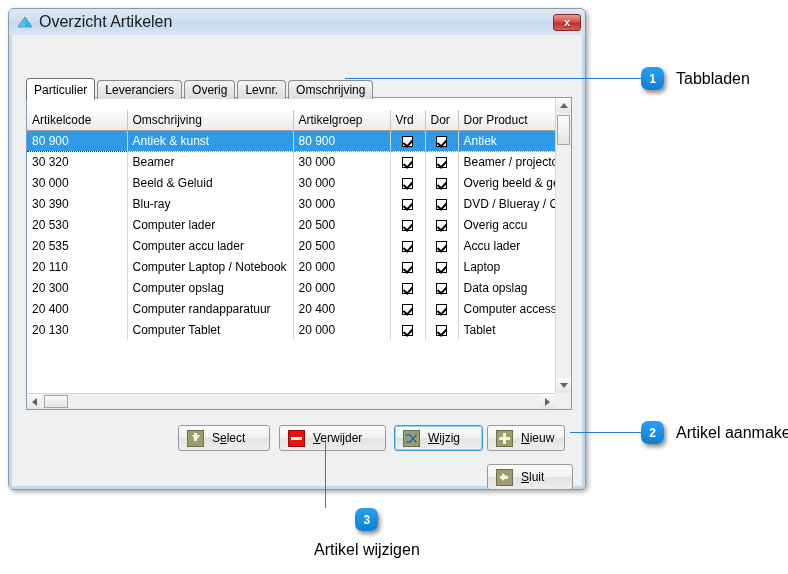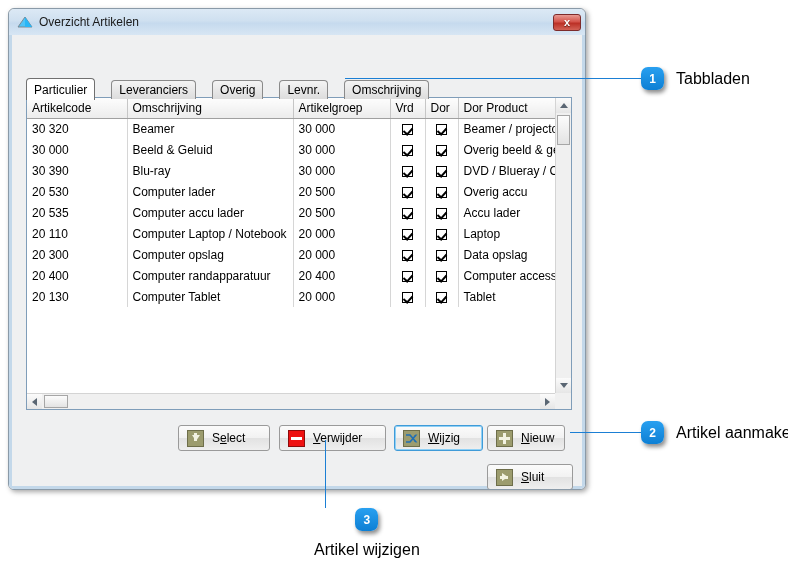--- a/index.html
+++ b/index.html
@@ -26,21 +26,21 @@
   #titlebar{
     height:26px;
     background:linear-gradient(to bottom,#dce9f5 0%,#cfe0f0 45%,#c6daee 55%,#d7e6f4 100%);
     border-bottom:1px solid #b8c9d8;
     border-radius:5px 5px 0 0;
     display:flex;align-items:center;
     padding:0 4px 0 8px;
     position:relative;
   }
   #app-icon{width:16px;height:16px;position:relative;flex:0 0 auto;margin-right:6px;}
-  #title-text{font-size:12px;color:#1a1a1a;flex:1 1 auto;}
+  #title-text{font-size:16px;color:#1a1a1a;flex:1 1 auto;}
   #close-btn{
     width:28px;height:17px;
     border:1px solid #7d2b2b;
     border-radius:3px;
     background:linear-gradient(to bottom,#e89a93 0%,#d4534a 45%,#bb3026 55%,#d36256 100%);
     display:flex;align-items:center;justify-content:center;
     color:#fff;font-size:11px;font-weight:bold;
     text-shadow:0 1px 1px rgba(0,0,0,.5);
     cursor:pointer;
     box-sizing:border-box;
@@ -61,21 +61,21 @@
     display:flex;align-items:flex-end;height:22px;
     z-index:3;
   }
   .tab{
     height:19px;line-height:19px;
     padding:0 7px;
     background:linear-gradient(to bottom,#f4f4f4,#dcdcdc);
     border:1px solid #8a8a8a;
     border-bottom:none;
     border-radius:4px 4px 0 0;
-    margin-right:16px;
+    margin-right:2px;
     font-size:12px;color:#000;
     cursor:pointer;
     white-space:nowrap;
     box-sizing:border-box;
   }
   .tab.active{
     height:22px;line-height:22px;
     background:#ffffff;
     border-color:#707070;
     position:relative;top:1px;
@@ -85,21 +85,21 @@
   
   #gridpanel{
     position:absolute;left:14px;top:62px;width:546px;height:313px;
     background:#fff;
     border:1px solid #7f9db9;
     box-sizing:border-box;
     z-index:2;
   }
   #grid-wrap{position:absolute;left:0;top:0;right:0;bottom:0;overflow:hidden;}
 
-  table.grid{border-collapse:collapse;table-layout:fixed;width:530px;}
+  table.grid{border-collapse:collapse;table-layout:fixed;width:530px;margin-top:12px;}
   table.grid th{
     height:20px;
     background:linear-gradient(to bottom,#fdfdfd,#ececec);
     border-right:1px solid #c6c6c6;
     border-bottom:1px solid #a0a0a0;
     font-weight:normal;font-size:12px;text-align:left;
     padding:0 5px;
     color:#000;
     box-sizing:border-box;
     white-space:nowrap;overflow:hidden;
@@ -253,20 +253,28 @@
               <tr>
                 <th>Artikelcode</th>
                 <th>Omschrijving</th>
                 <th>Artikelgroep</th>
                 <th>Vrd</th>
                 <th>Dor</th>
                 <th>Dor Product</th>
               </tr>
             </thead>
             <tbody id="grid-body">
+                <tr class="sel">
+                  <td>80 900</td>
+                  <td>Antiek &amp; kunst</td>
+                  <td>80 900</td>
+                  <td class="ctr"><span class="cb"></span></td>
+                  <td class="ctr"><span class="cb"></span></td>
+                  <td>Antiek</td>
+                </tr>
                 <tr>
                   <td>30 320</td>
                   <td>Beamer</td>
                   <td>30 000</td>
                   <td class="ctr"><span class="cb"></span></td>
                   <td class="ctr"><span class="cb"></span></td>
                   <td>Beamer / projector</td>
                 </tr>
                 <tr>
                   <td>30 000</td>

